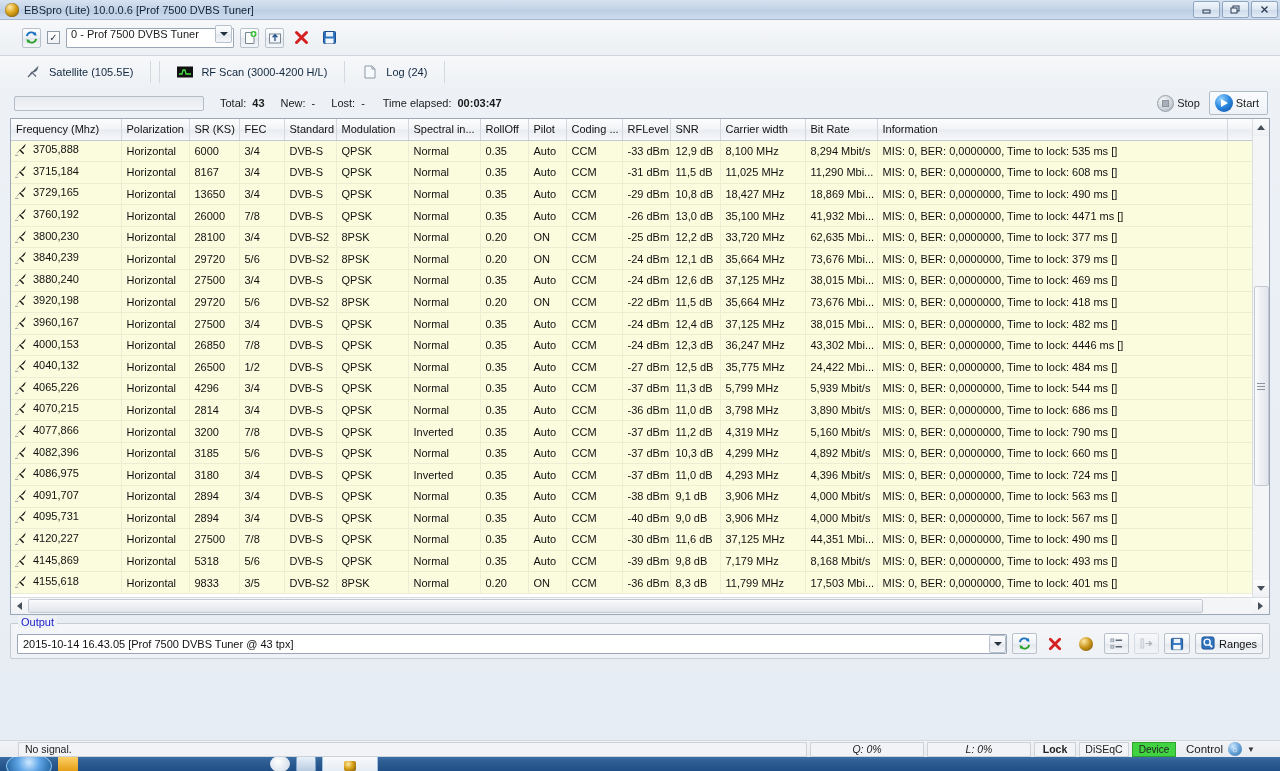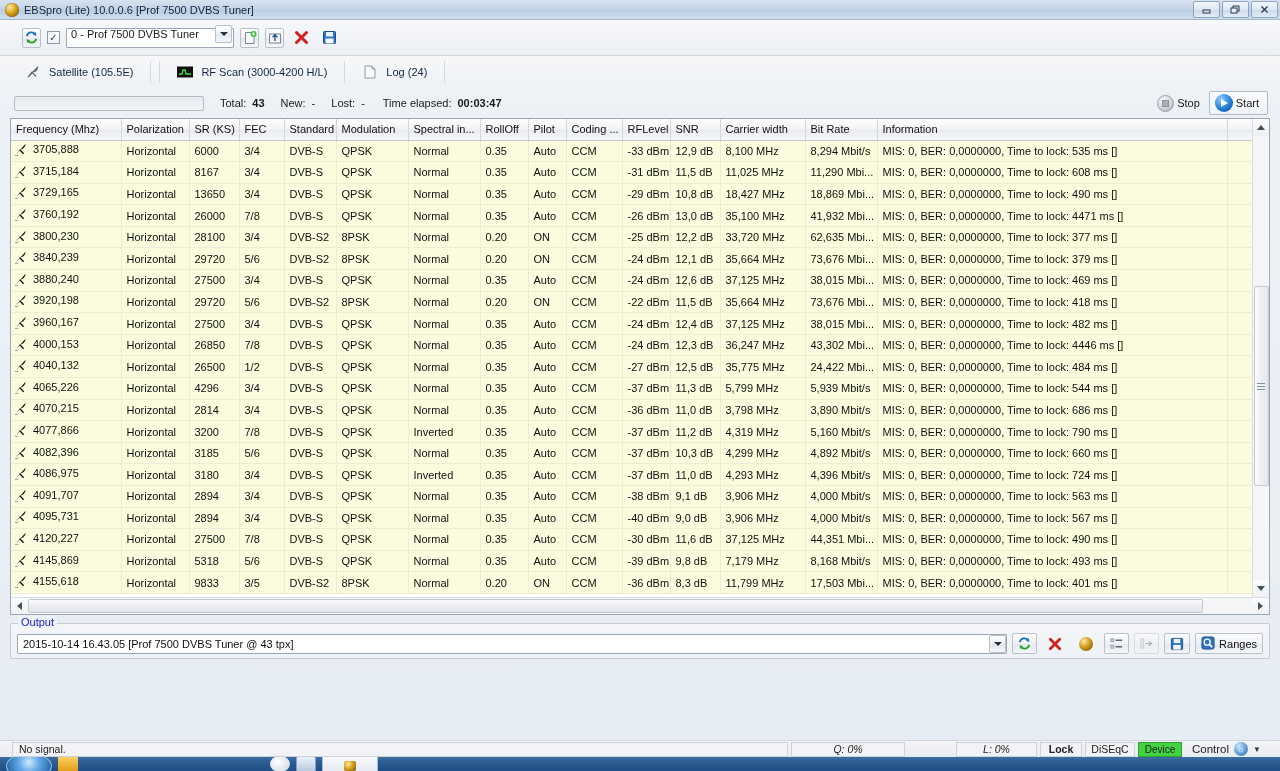--- a/index.html
+++ b/index.html
@@ -287,33 +287,33 @@
     display: flex; align-items: center; justify-content: center;
     gap: 4px; padding: 0 5px; font-size: 11px; color: #111;
   }
   .obtn.plain { border-color: transparent; background: transparent; }
 
   
   .statusbar {
     position: absolute; left: 0; right: 0; bottom: 14px;
     height: 17px;
     display: flex; align-items: center; gap: 3px;
-    padding: 0 12px;
+    padding: 0 18px;
     background: linear-gradient(180deg,#f2f4f7 0%, #e8ebf0 100%);
     border-top: 1px solid #d2d7de;
   }
   .sb-panel {
     height: 15px; border: 1px solid #cdd2d9;
     background: #f1f3f6;
     display: flex; align-items: center; justify-content: center;
     font-size: 10.5px; color: #222; padding: 0 6px;
   }
   .sb-msg { flex: 1 1 auto; justify-content: flex-start; }
   .sb-q { width: 114px; font-style: italic; }
-  .sb-l { width: 81px; font-style: italic; margin-left: 48px; }
+  .sb-l { width: 104px; font-style: italic; }
   .sb-lock { width: 42px; font-weight: bold; }
   .sb-diseqc { width: 50px; }
   .sb-device { width: 44px; background: #41d342; border-color: #2ba32c; font-size: 10px; }
   .sb-control { border-color: transparent; background: transparent; gap: 5px; font-size: 11.5px; }
   .globe {
     width: 14px; height: 14px; border-radius: 50%;
     background: radial-gradient(circle at 35% 30%, #cfe8ff 0%, #6fa8dc 45%, #2e6da4 100%);
     display: flex; align-items: center; justify-content: center;
     color: #fff; font-size: 8px;
   }

